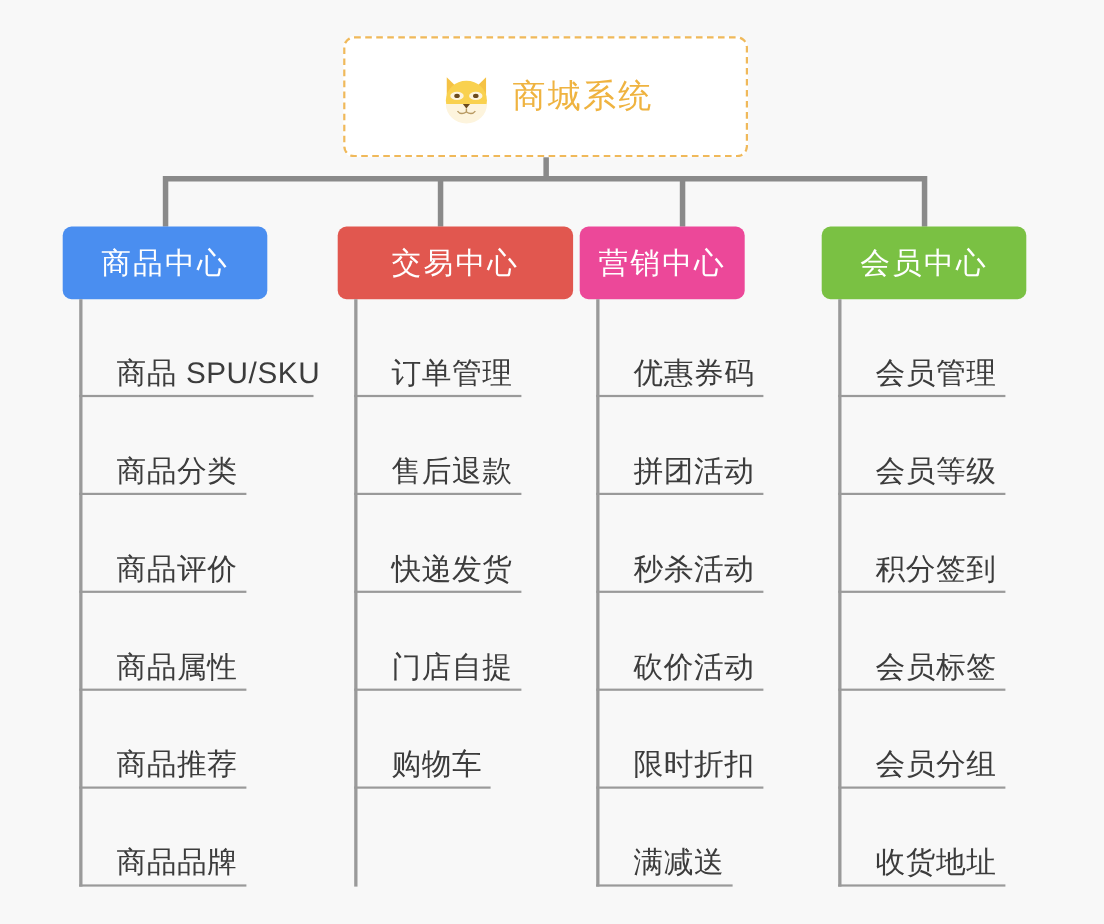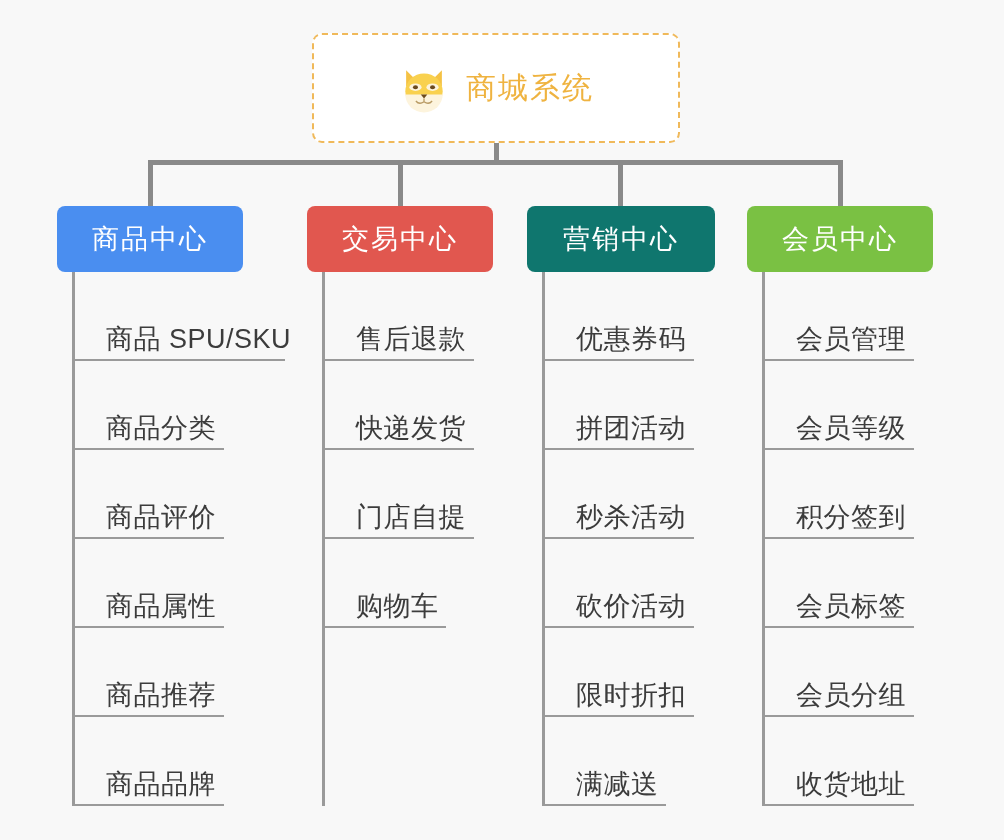--- a/index.html
+++ b/index.html
@@ -143,43 +143,47 @@
         </div>
         <div class="leaf-item">
           <span class="leaf-text">商品推荐</span>
           <div class="leaf-rule" style="width: 152px;"></div>
         </div>
         <div class="leaf-item">
           <span class="leaf-text">商品品牌</span>
           <div class="leaf-rule" style="width: 152px;"></div>
         </div>
       </div>
-      <div class="cat-box" style="left: 307px; width: 186px; background: rgb(225, 87, 79);">
+      <div class="cat-box" style="left: 307px; width: 214px; background: rgb(225, 87, 79);">
         <div class="cat-label">交易中心</div>
       </div>
       <div class="leaf-col" style="left: 322px;">
         <div class="leaf-spine" style="height: 534px;"></div>
+        <div class="leaf-item">
+          <span class="leaf-text">订单管理</span>
+          <div class="leaf-rule" style="width: 152px;"></div>
+        </div>
         <div class="leaf-item">
           <span class="leaf-text">售后退款</span>
           <div class="leaf-rule" style="width: 152px;"></div>
         </div>
         <div class="leaf-item">
           <span class="leaf-text">快递发货</span>
           <div class="leaf-rule" style="width: 152px;"></div>
         </div>
         <div class="leaf-item">
           <span class="leaf-text">门店自提</span>
           <div class="leaf-rule" style="width: 152px;"></div>
         </div>
         <div class="leaf-item">
           <span class="leaf-text">购物车</span>
           <div class="leaf-rule" style="width: 124px;"></div>
         </div>
       </div>
-      <div class="cat-box" style="left: 527px; width: 188px; background: #0f766e; justify-content: center;">
+      <div class="cat-box" style="left: 527px; width: 150px; background: #ec4899; justify-content: center;">
         <div class="cat-label">营销中心</div>
       </div>
       <div class="leaf-col" style="left: 542px;">
         <div class="leaf-spine" style="height: 534px;"></div>
         <div class="leaf-item">
           <span class="leaf-text">优惠券码</span>
           <div class="leaf-rule" style="width: 152px;"></div>
         </div>
         <div class="leaf-item">
           <span class="leaf-text">拼团活动</span>

